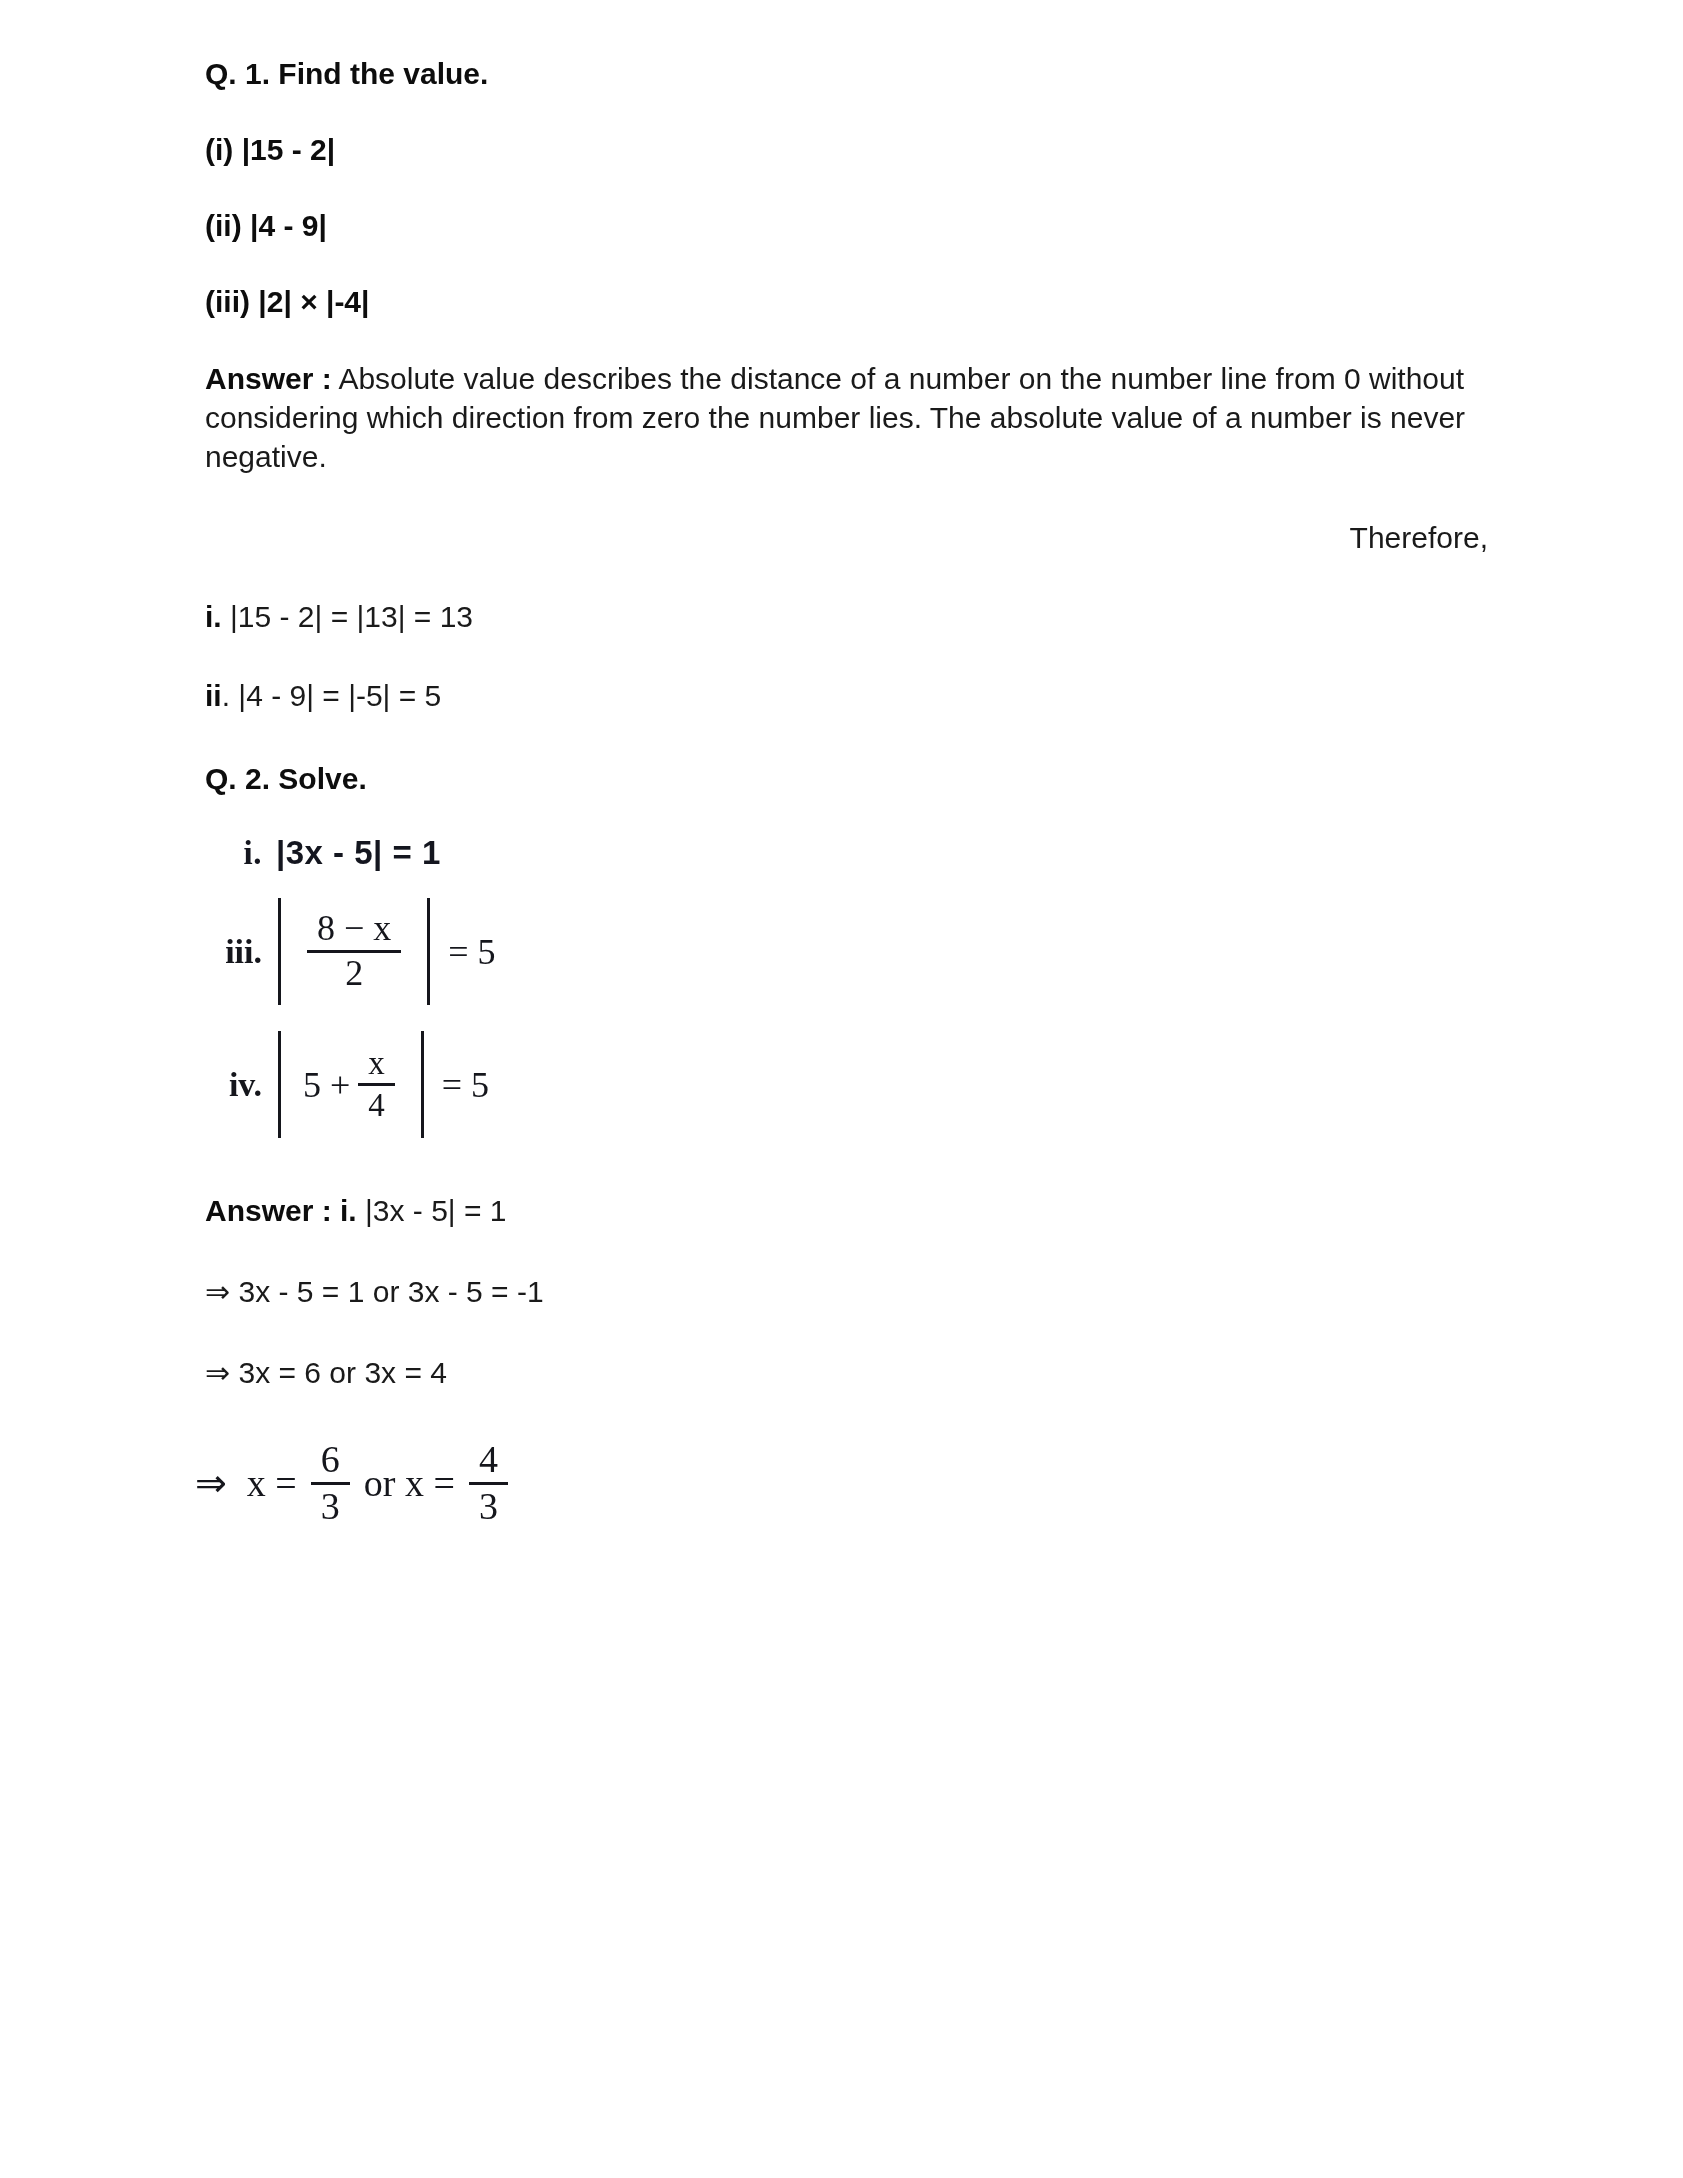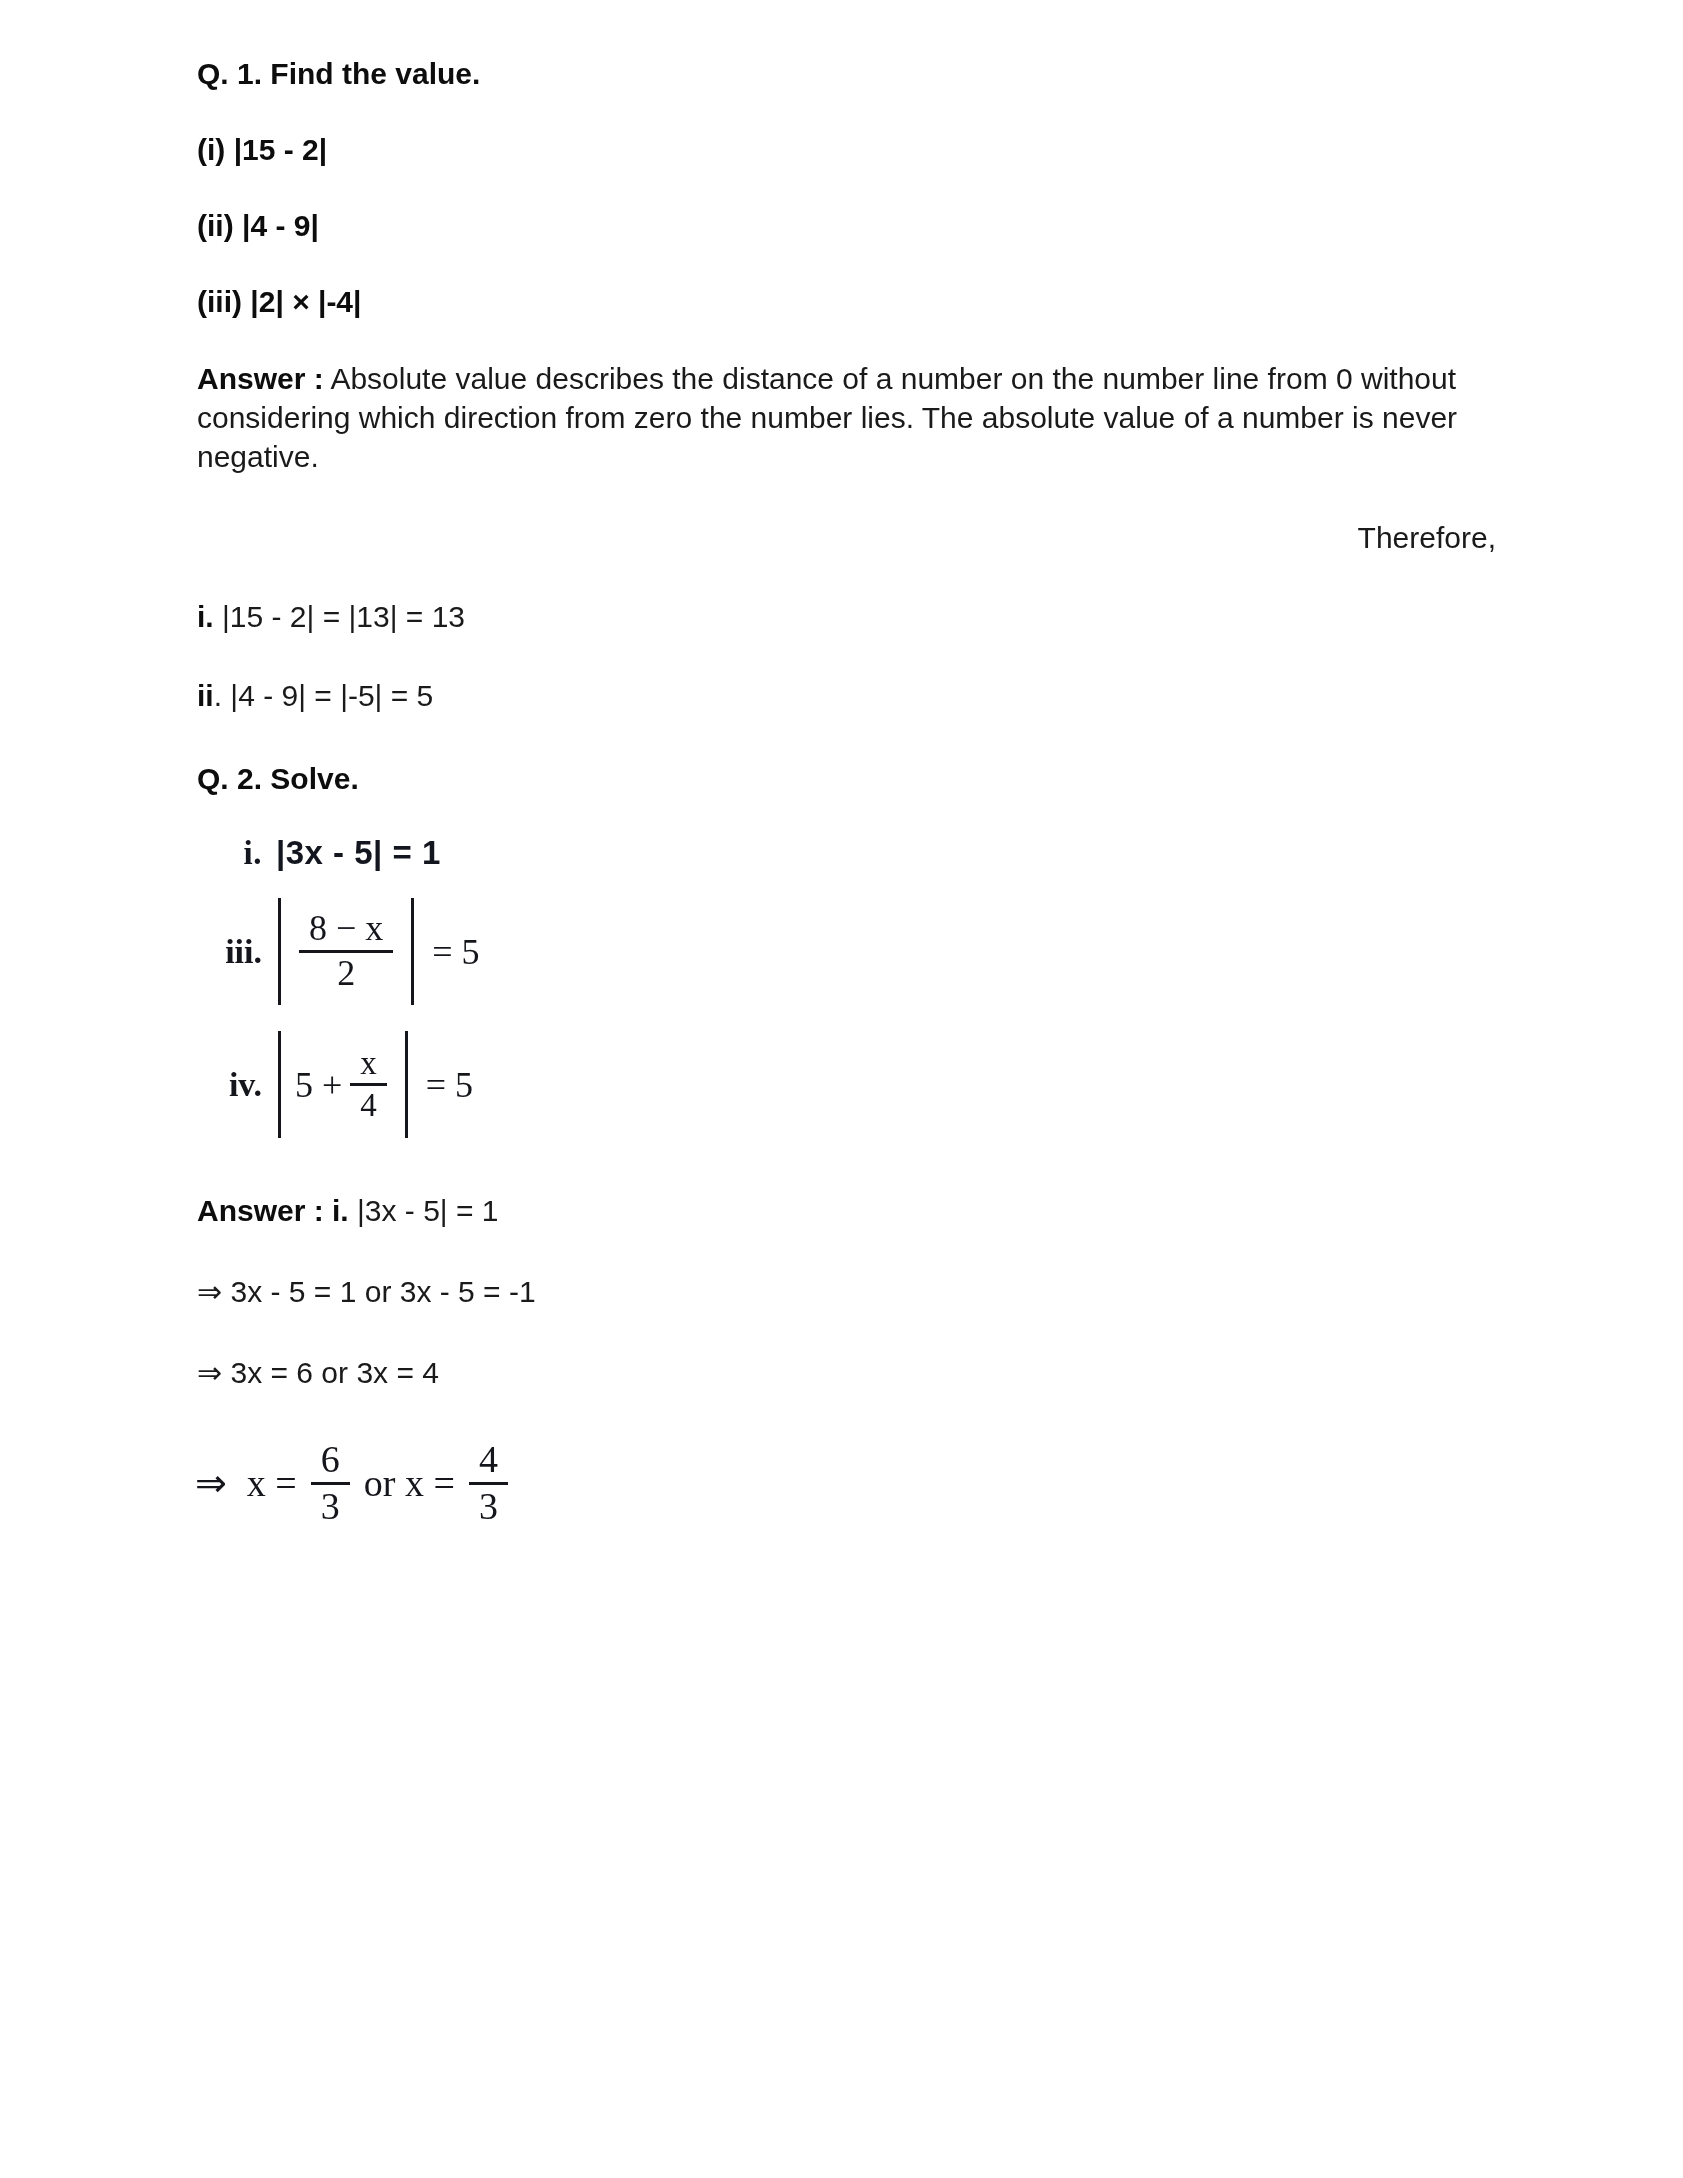--- a/index.html
+++ b/index.html
@@ -42,21 +42,21 @@
     padding-top: 184px;
     width: 1267px;
     color: #0d0d0d;
   }
 
   
   .para {
     font-size: 30px;
     line-height: 1.30;
     color: #1a1a1a;
-    margin: 4px;
+    margin: 12px;
     font-weight: normal;
   }
   .para.bold { font-weight: bold; color: #0d0d0d; }
   .para b { font-weight: bold; color: #0d0d0d; }
 
   .sp-q1        { margin-top: 54px; }
   .sp-item      { margin-top: 37px; }
   .sp-answer    { margin-top: 38px; }
   .sp-therefore { margin-top: 42px; text-align: right; }
   .sp-step      { margin-top: 40px; }
@@ -106,21 +106,21 @@
     font-weight: bold;
     font-size: 34px;
     font-family: "Liberation Serif", serif;
   }
 
   .abs-bars {
     display: flex;
     align-items: stretch;
     border-left: 3px solid #15161c;
     border-right: 3px solid #15161c;
-    padding: 6px 14px;
+    padding: 6px 22px;
     min-height: 95px;
     align-items: center;
   }
 
   .frac {
     display: inline-flex;
     flex-direction: column;
     align-items: center;
     vertical-align: middle;
     margin: 0 4px;

